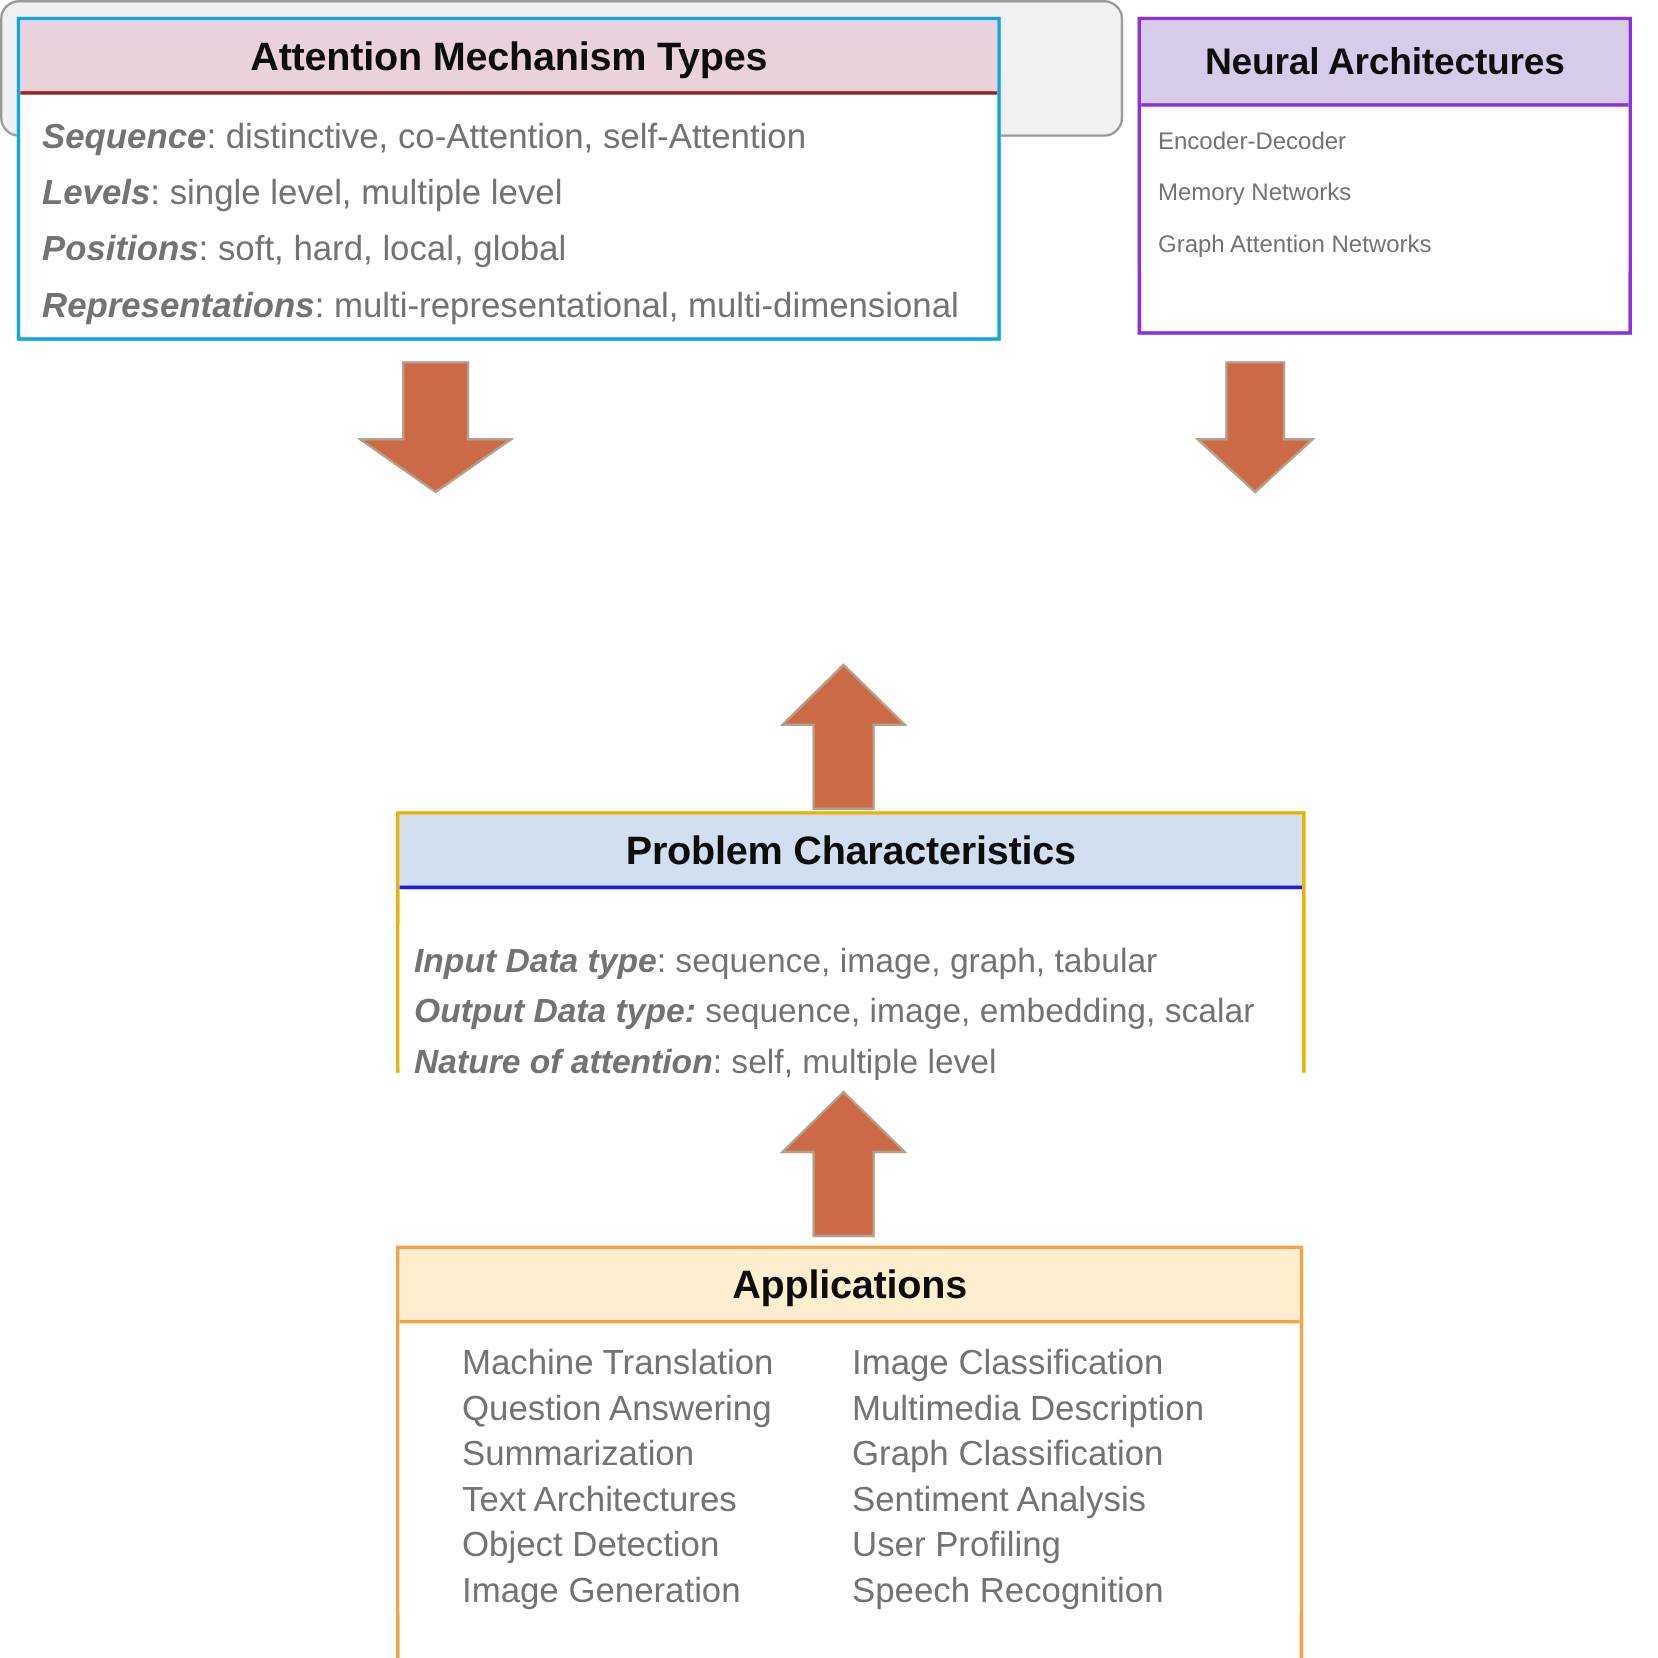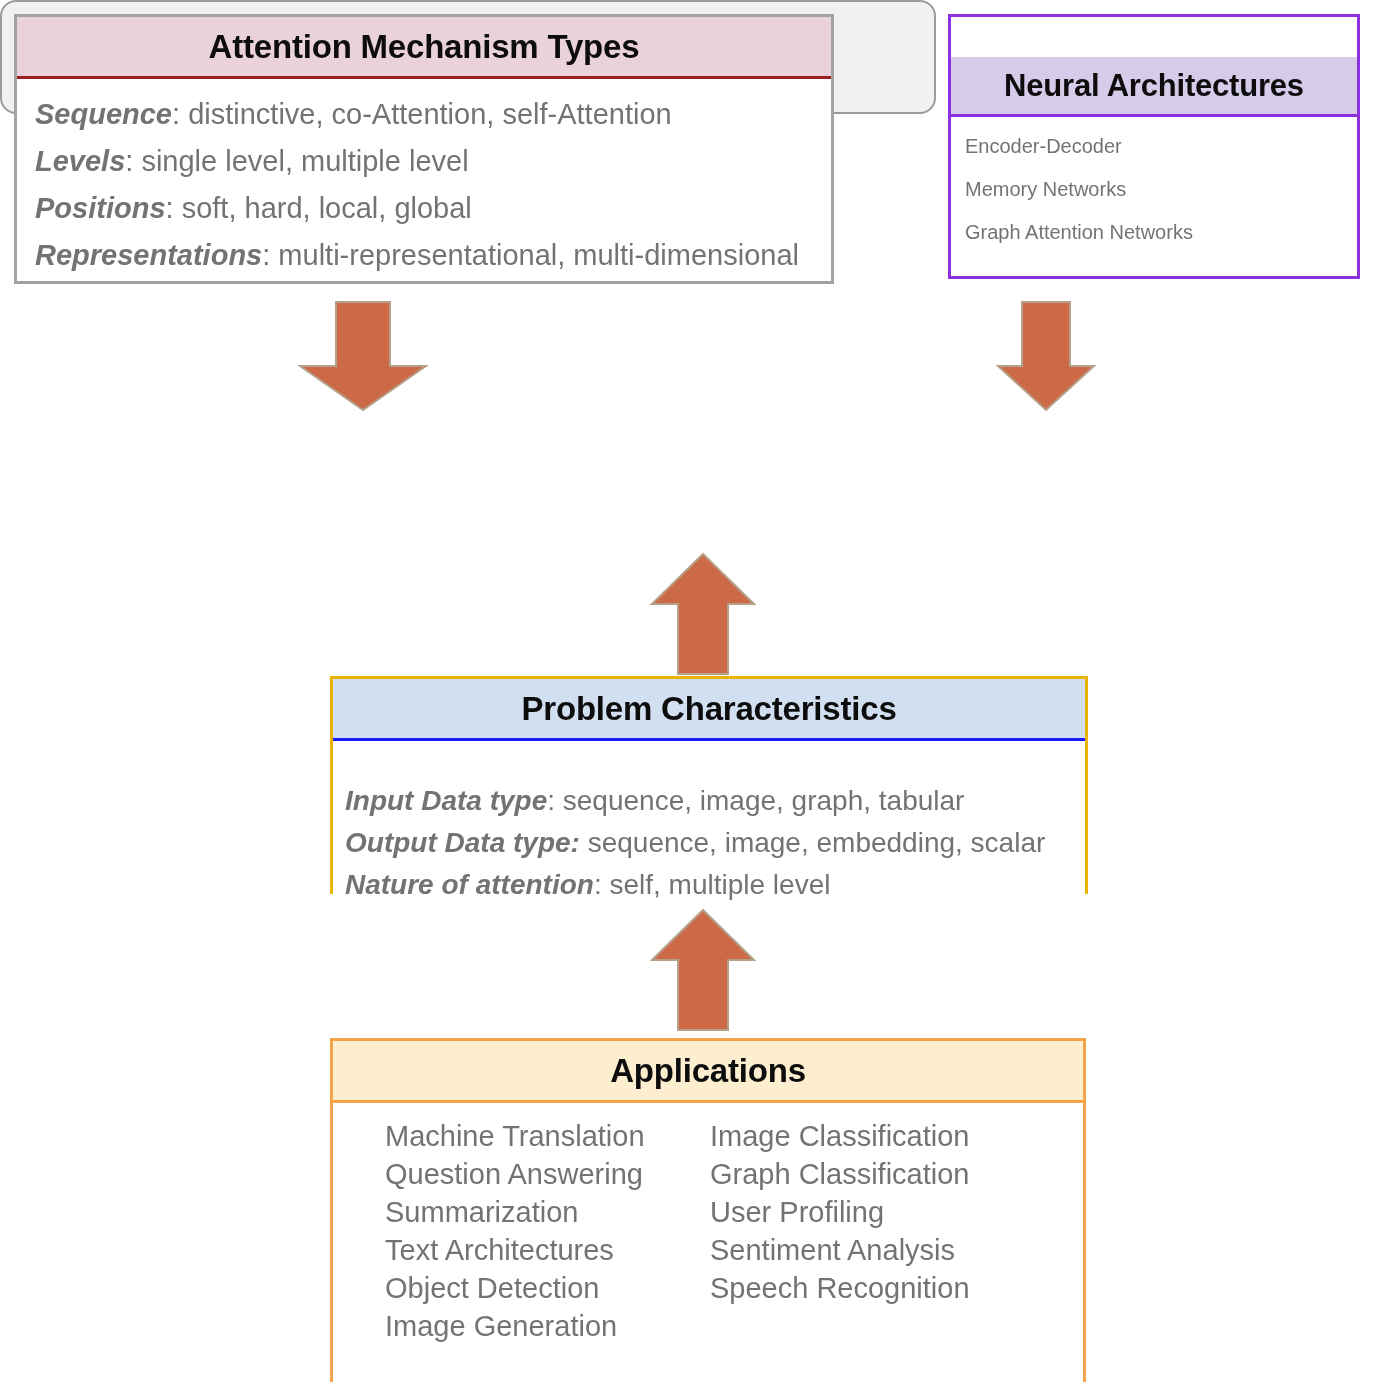--- a/index.html
+++ b/index.html
@@ -47,21 +47,21 @@
     font-weight: bold;
     font-style: italic;
   }
 
   
   #box-attention-mechanism-types {
     left: 14px;
     top: 14px;
     width: 820px;
     height: 270px;
-    border: 3px solid #a3a3a3;
+    border: 3px solid #0ea5e9;
   }
   #box-attention-mechanism-types .box-header {
     height: 62px;
     background: #ead2dd;
     border-bottom: 3px solid #9c2020;
     font-size: 33px;
   }
   #box-attention-mechanism-types .box-body {
     padding: 12px 0 0 18px;
   }
@@ -72,25 +72,24 @@
 
   
   #box-neural-architectures {
     left: 948px;
     top: 14px;
     width: 412px;
     height: 265px;
     border: 3px solid #8c30e0;
   }
   #box-neural-architectures .box-header {
-    height: 60px;
+    height: 72px;
     background: #d6cbe9;
     border-bottom: 3px solid #8c30e0;
     font-size: 31px;
-    margin-top: 40px;
   }
   #box-neural-architectures .box-body {
     padding: 8px 0 0 14px;
   }
   #box-neural-architectures .line {
     font-size: 20px;
     line-height: 43px;
   }
 
   
@@ -229,21 +228,22 @@
       <div class="app-col app-col-left">
         <div class="line">Machine Translation</div>
         <div class="line">Question Answering</div>
         <div class="line">Summarization</div>
         <div class="line">Text Architectures</div>
         <div class="line">Object Detection</div>
         <div class="line">Image Generation</div>
       </div>
       <div class="app-col app-col-right">
         <div class="line">Image Classification</div>
+        <div class="line"> Multimedia Description</div>
         <div class="line">Graph Classification</div>
+        <div class="line">Sentiment Analysis</div>
         <div class="line"> User Profiling</div>
-        <div class="line">Sentiment Analysis</div>
         <div class="line">Speech Recognition</div>
       </div>
     </div>
   </div>
 
 </div>
 
 </body></html>

